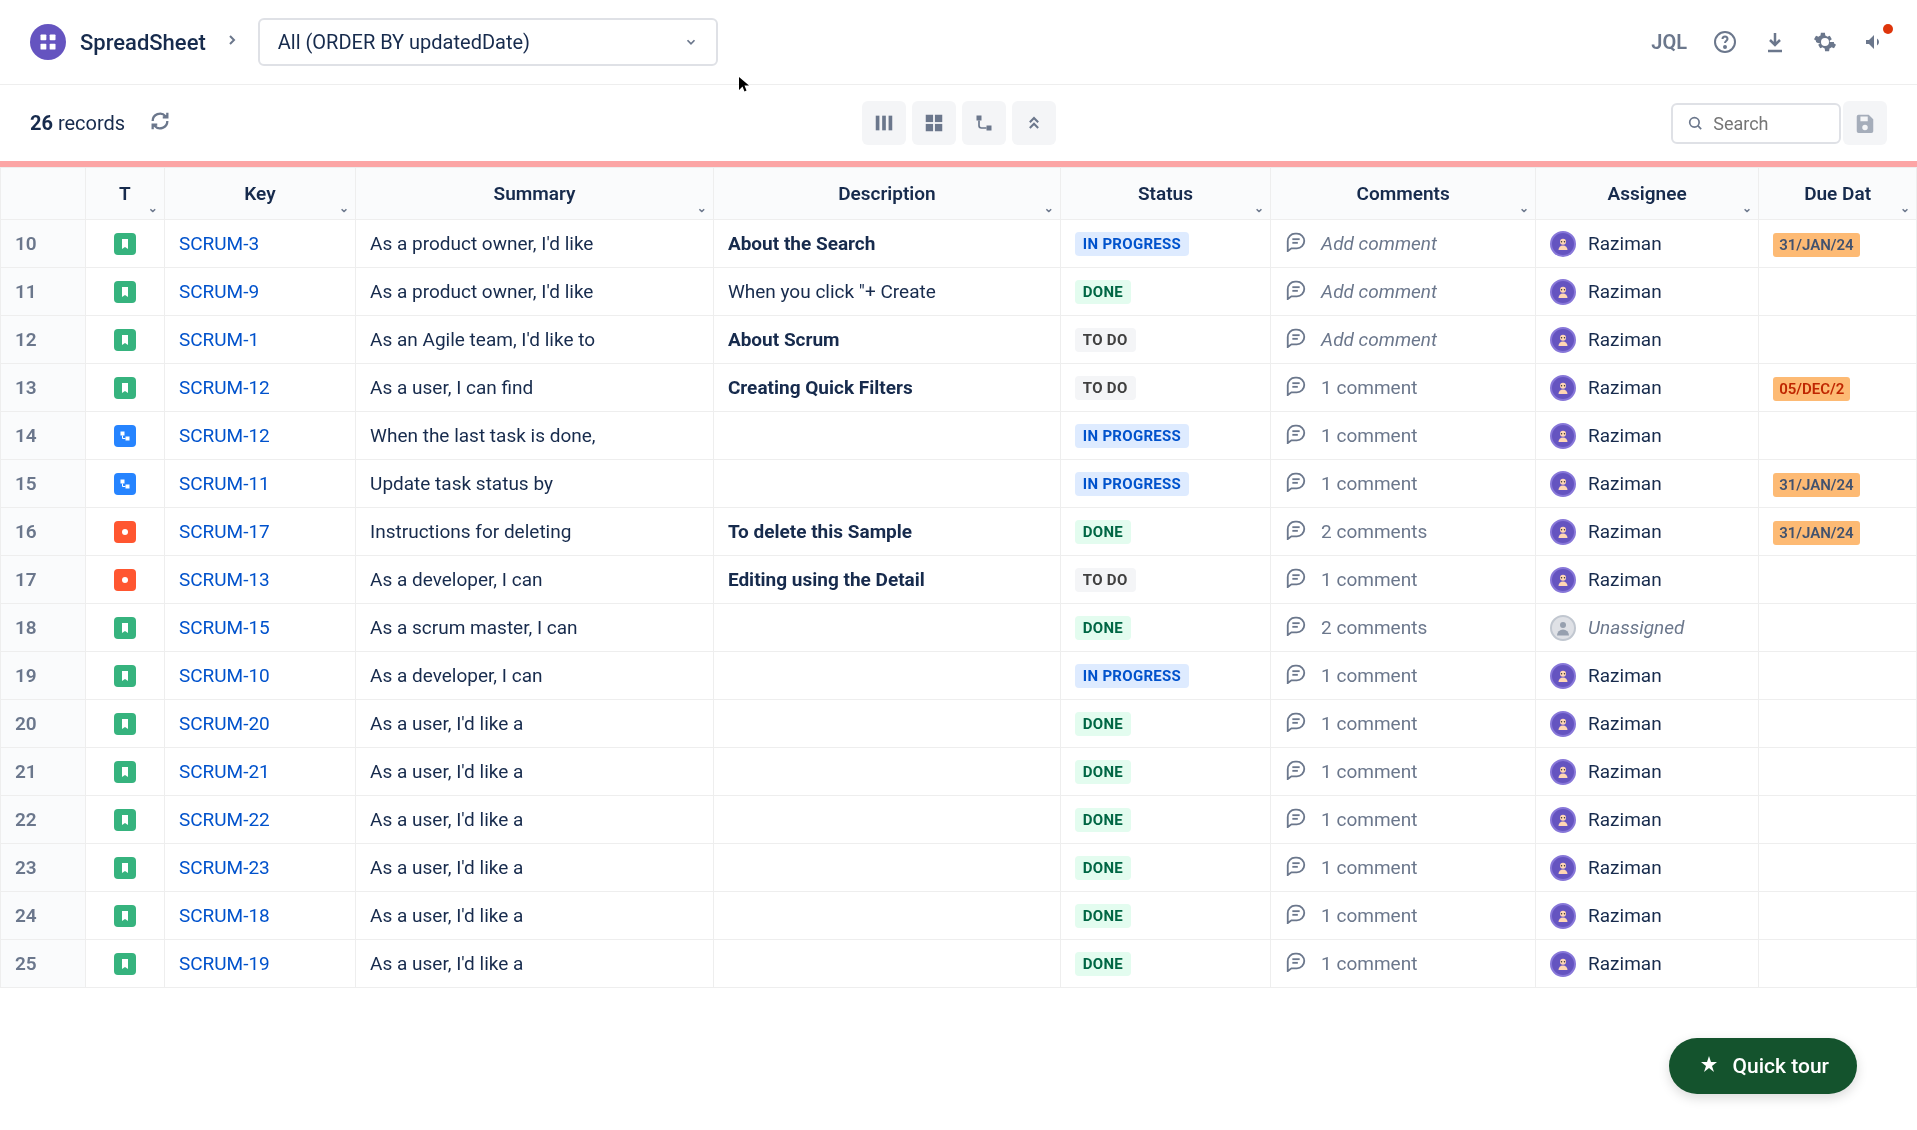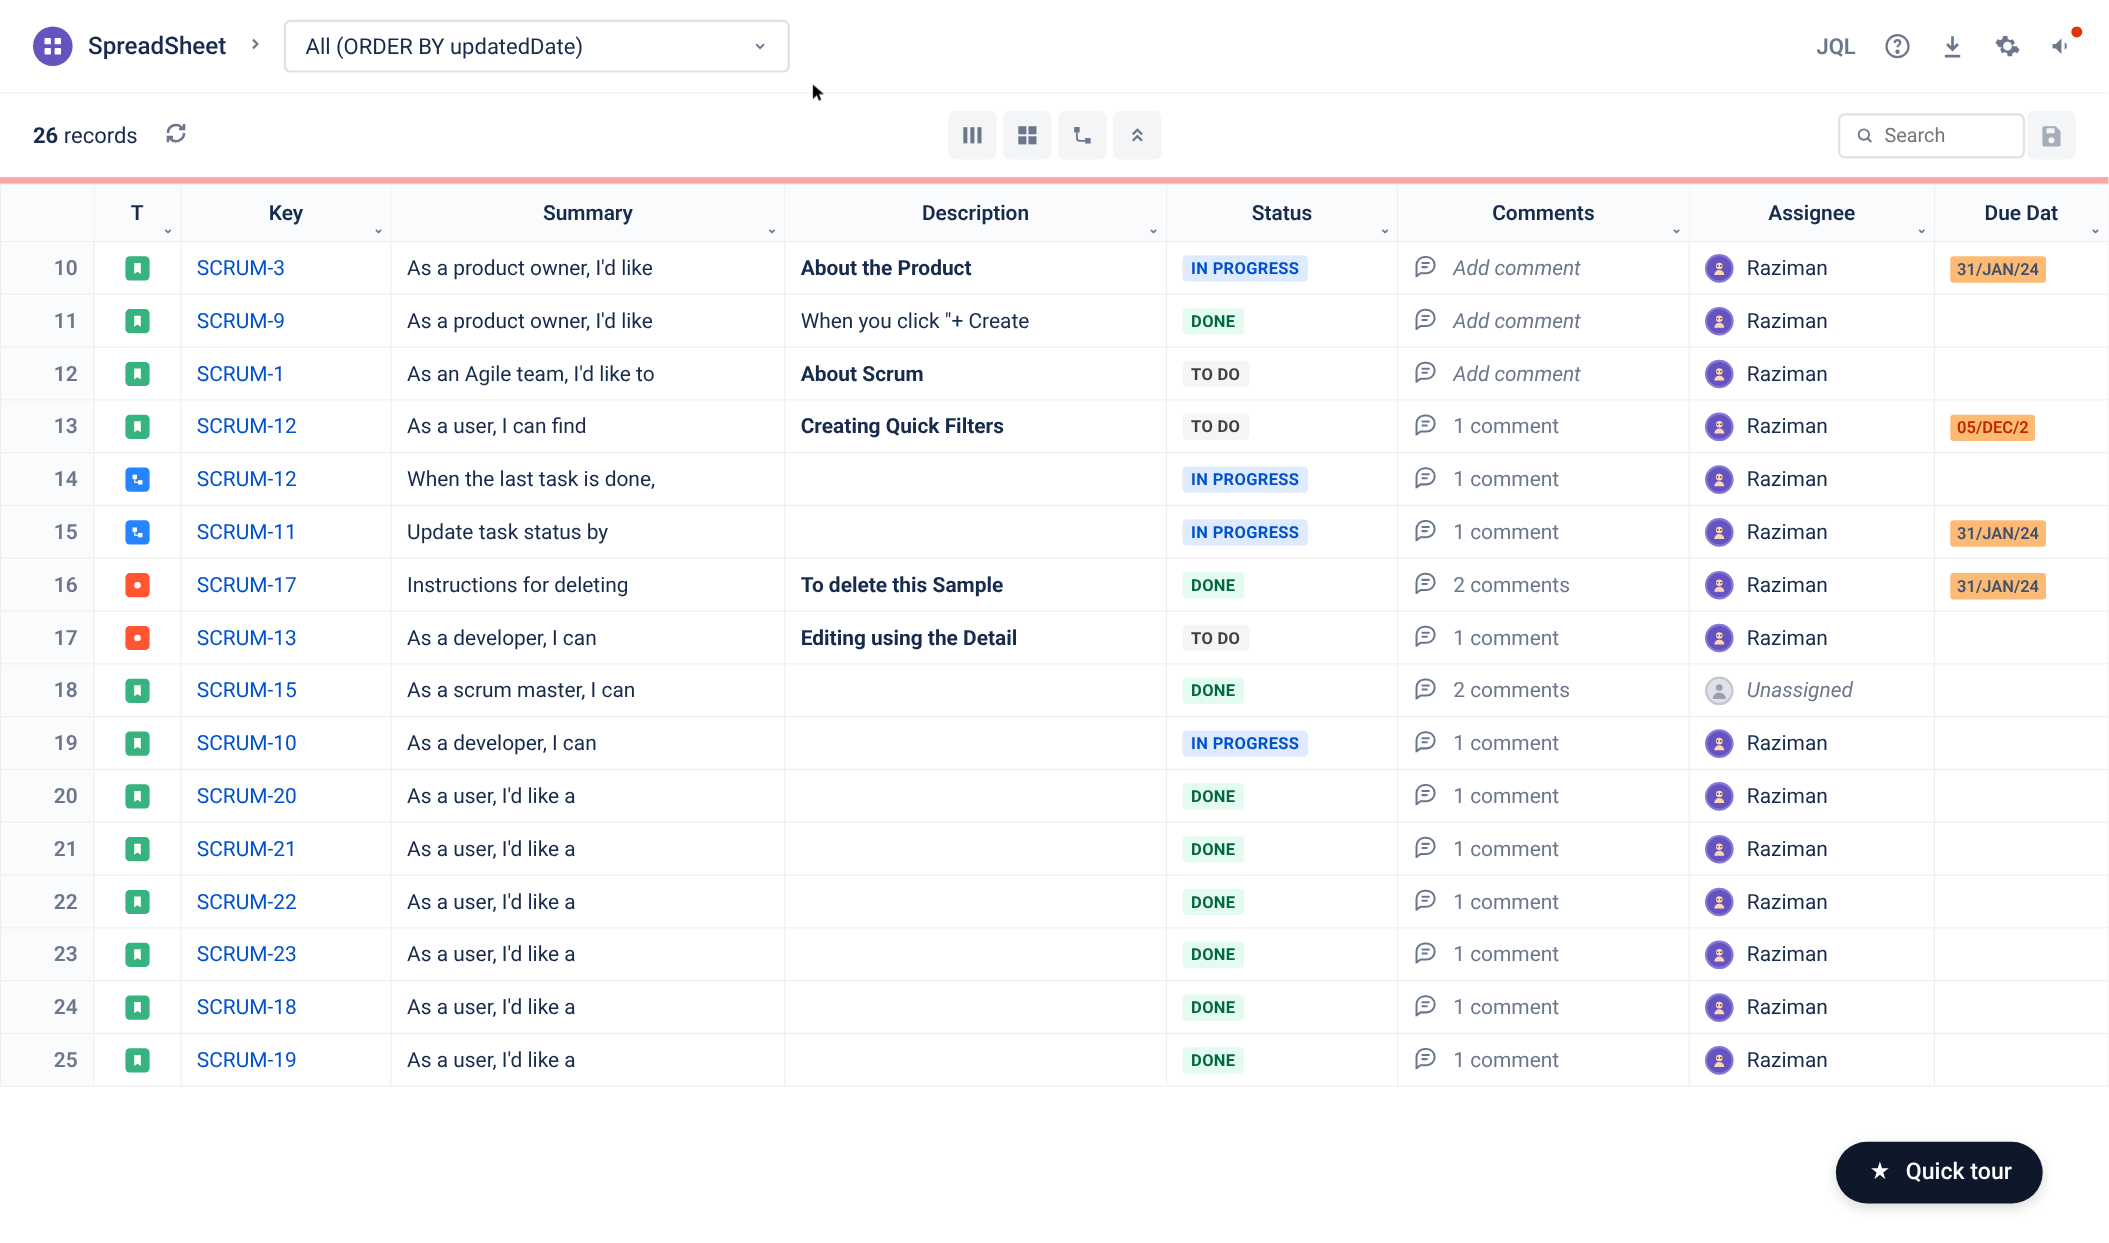--- a/index.html
+++ b/index.html
@@ -24,21 +24,21 @@
 .view-btn.active{background:#f4f5f7}
 .toolbar-right{margin-left:auto;display:flex;align-items:center;gap:2px}
 .search-box{border:2px solid #dfe1e6;border-radius:6px;padding:8px 14px;display:flex;align-items:center;gap:10px;width:170px}
 .search-box input{border:none;outline:none;font-size:18px;width:100%;color:#6b778c}
 .save-btn{width:44px;height:44px;border-radius:6px;background:#f4f5f7;display:flex;align-items:center;justify-content:center;color:#a5adba}
 .table-wrap{overflow:auto;height:calc(1130px - 165px)}
 table{border-collapse:collapse;width:100%}
 th{background:#fafbfc;border:1px solid #eee;padding:14px 10px;font-size:19px;font-weight:600;text-align:center;position:relative;color:#172b4d}
 th .col-menu{position:absolute;right:6px;bottom:4px;color:#6b778c;font-size:12px;cursor:pointer}
 td{border:1px solid #eee;padding:10px 14px;font-size:19px;color:#172b4d;white-space:nowrap;overflow:hidden;text-overflow:ellipsis}
-.col-rownum{width:62px;text-align:right;font-weight:600;background:#fafbfc;color:#6b778c}
+.col-rownum{width:62px;text-align:left;font-weight:600;background:#fafbfc;color:#6b778c}
 .col-type{width:58px;text-align:center}
 .col-key{width:140px}
 .col-summary{width:262px}
 .col-desc{width:254px}
 .col-status{width:154px}
 .col-comments{width:194px}
 .col-assignee{width:160px}
 .col-due{width:96px}
 .key-link{color:#0052cc;cursor:pointer}
 .type-ico{width:22px;height:22px;border-radius:4px;display:inline-flex;align-items:center;justify-content:center}
@@ -54,21 +54,21 @@
 .comment-ico{color:#6b778c}
 .comment-txt{color:#6b778c}
 .comment-txt.add{font-style:italic}
 .assignee-cell{display:flex;align-items:center;gap:12px}
 .avatar{width:26px;height:26px;border-radius:50%;background:#6554c0;border:2px solid #8777d9;display:flex;align-items:center;justify-content:center;overflow:hidden}
 .avatar.unassigned{background:#dfe1e6;border-color:#c1c7d0}
 .avatar svg{width:18px;height:18px}
 .assignee-name.un{font-style:italic;color:#6b778c}
 .due-chip{background:#fdba74;padding:3px 6px;border-radius:3px;font-size:15px;font-weight:600;color:#42526e}
 .due-chip.overdue{color:#bf2600}
-.quick-tour{position:fixed;right:60px;bottom:36px;background:#0f172a;color:#fff;border-radius:40px;padding:16px 28px;display:flex;align-items:center;gap:12px;font-size:21px;font-weight:500;cursor:pointer;box-shadow:0 4px 12px rgba(0,0,0,.15)}
+.quick-tour{position:fixed;right:60px;bottom:36px;background:#14532d;color:#fff;border-radius:40px;padding:16px 28px;display:flex;align-items:center;gap:12px;font-size:21px;font-weight:500;cursor:pointer;box-shadow:0 4px 12px rgba(0,0,0,.15)}
 .cursor{position:fixed;left:738px;top:76px;pointer-events:none;z-index:999}
 </style>
 </head>
 <body>
 
 <div class="header">
   <div class="app-icon">
     <svg width="20" height="20" viewBox="0 0 24 24">
         <rect x="3" y="3" width="7" height="7" rx="1"></rect>
         <rect x="14" y="3" width="7" height="7" rx="1"></rect>
@@ -187,21 +187,21 @@
   <tbody id="tbody">
         <tr>
           <td class="col-rownum">10</td>
           <td class="col-type"><span class="type-ico type-story">
               <svg width="12" height="12" viewBox="0 0 24 24" fill="#fff">
                 <path d="M6 2h12v20l-6-4-6 4z"></path>
               </svg>
             </span></td>
           <td class="col-key"><span class="key-link">SCRUM-3</span></td>
           <td class="col-summary">As a product owner, I'd like</td>
-          <td class="col-desc desc-bold">About the Product</td>
+          <td class="col-desc desc-bold">About the Search</td>
           <td class="col-status"><span class="status-chip st-progress">IN PROGRESS</span></td>
           <td class="col-comments">
             <div class="comment-cell">
               <span class="comment-ico"><svg width="22" height="22" viewBox="0 0 24 24" fill="none" stroke="currentColor" stroke-width="2">
                   <path d="M21 12a8 8 0 01-8 8H7l-4 3V12a8 8 0 018-8h2a8 8 0 018 8z"></path>
                   <line x1="8" y1="10" x2="16" y2="10"></line>
                   <line x1="8" y1="14" x2="14" y2="14"></line>
                 </svg></span>
               <span class="comment-txt add">Add comment</span>
             </div>

